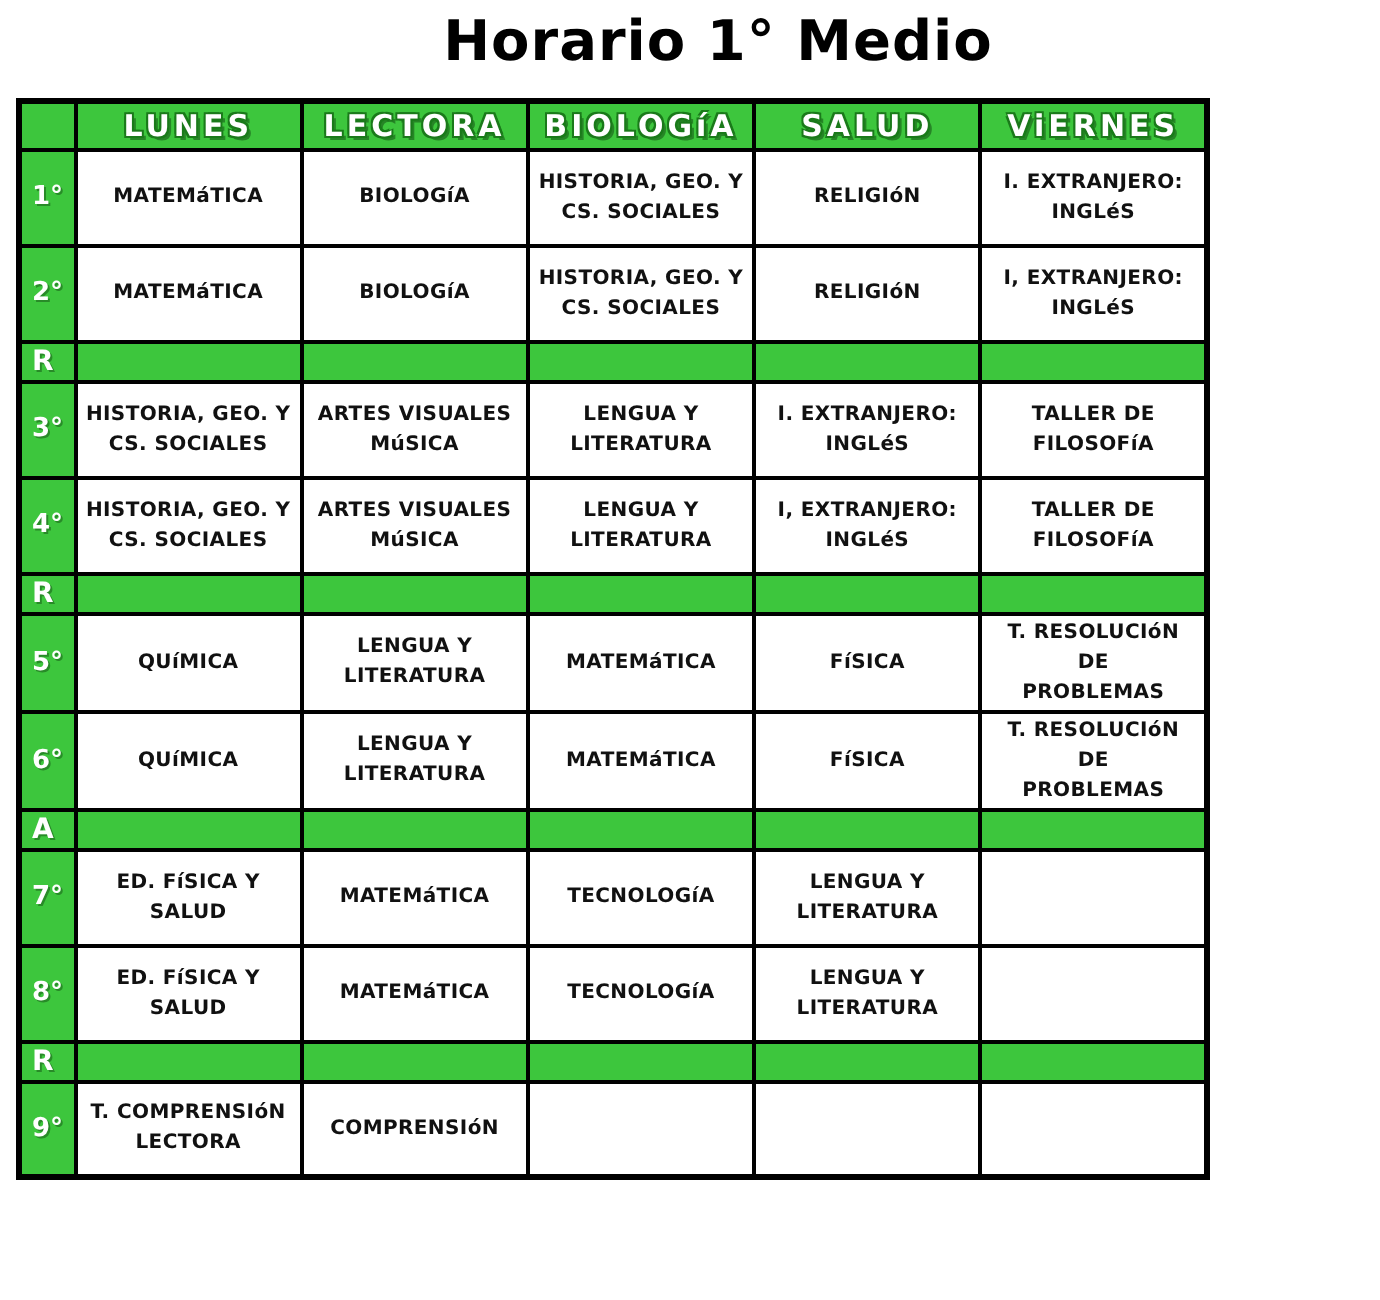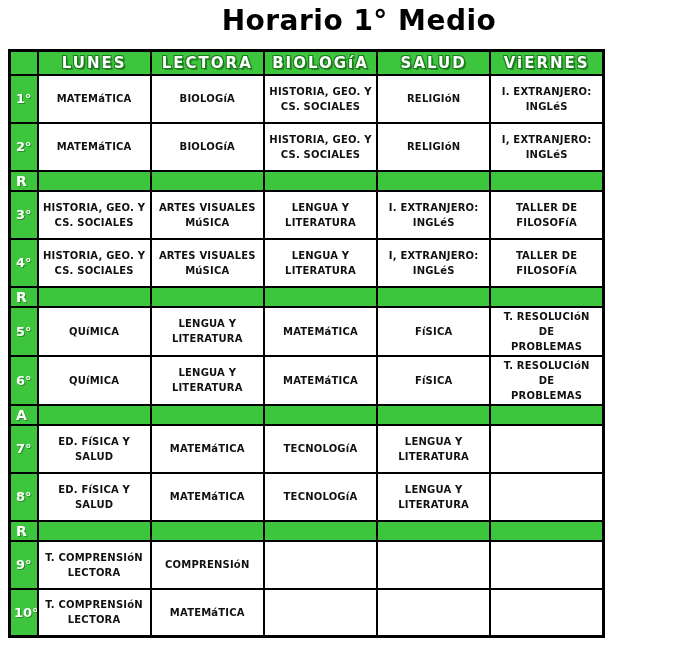--- a/index.html
+++ b/index.html
@@ -221,24 +221,15 @@
         </tr>
         <tr class="period">
           <th class="row-label">9°</th>
           <td class="subject-cell">T. COMPRENSIóN
 LECTORA</td>
           <td class="subject-cell">COMPRENSIóN</td>
           <td class="subject-cell"></td>
           <td class="subject-cell"></td>
           <td class="subject-cell"></td>
         </tr>
-        <tr class="period">
-          <th class="row-label">10°</th>
-          <td class="subject-cell">T. COMPRENSIóN
-LECTORA</td>
-          <td class="subject-cell">MATEMáTICA</td>
-          <td class="subject-cell"></td>
-          <td class="subject-cell"></td>
-          <td class="subject-cell"></td>
-        </tr>
       </tbody>
   </table>
 </div>
 
 </body></html>

